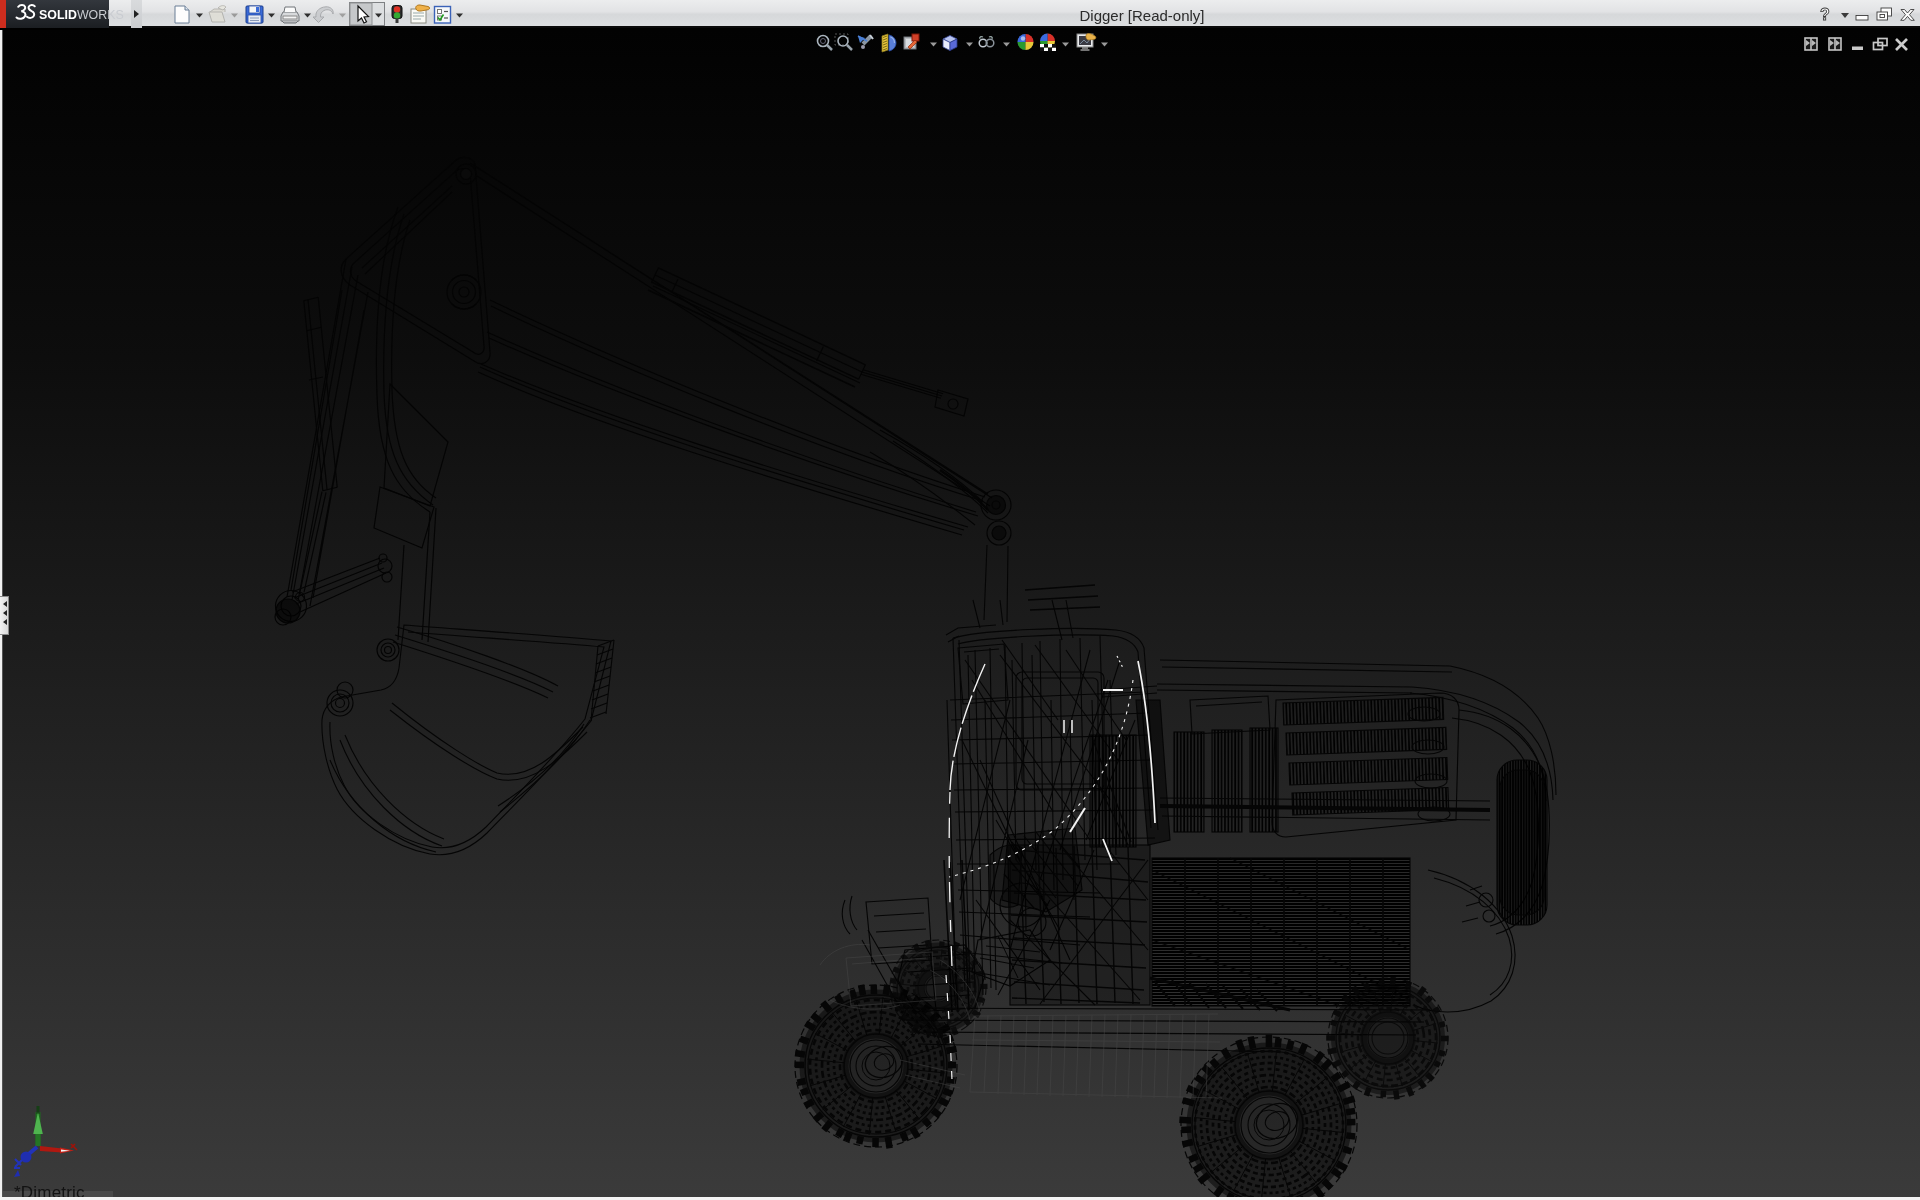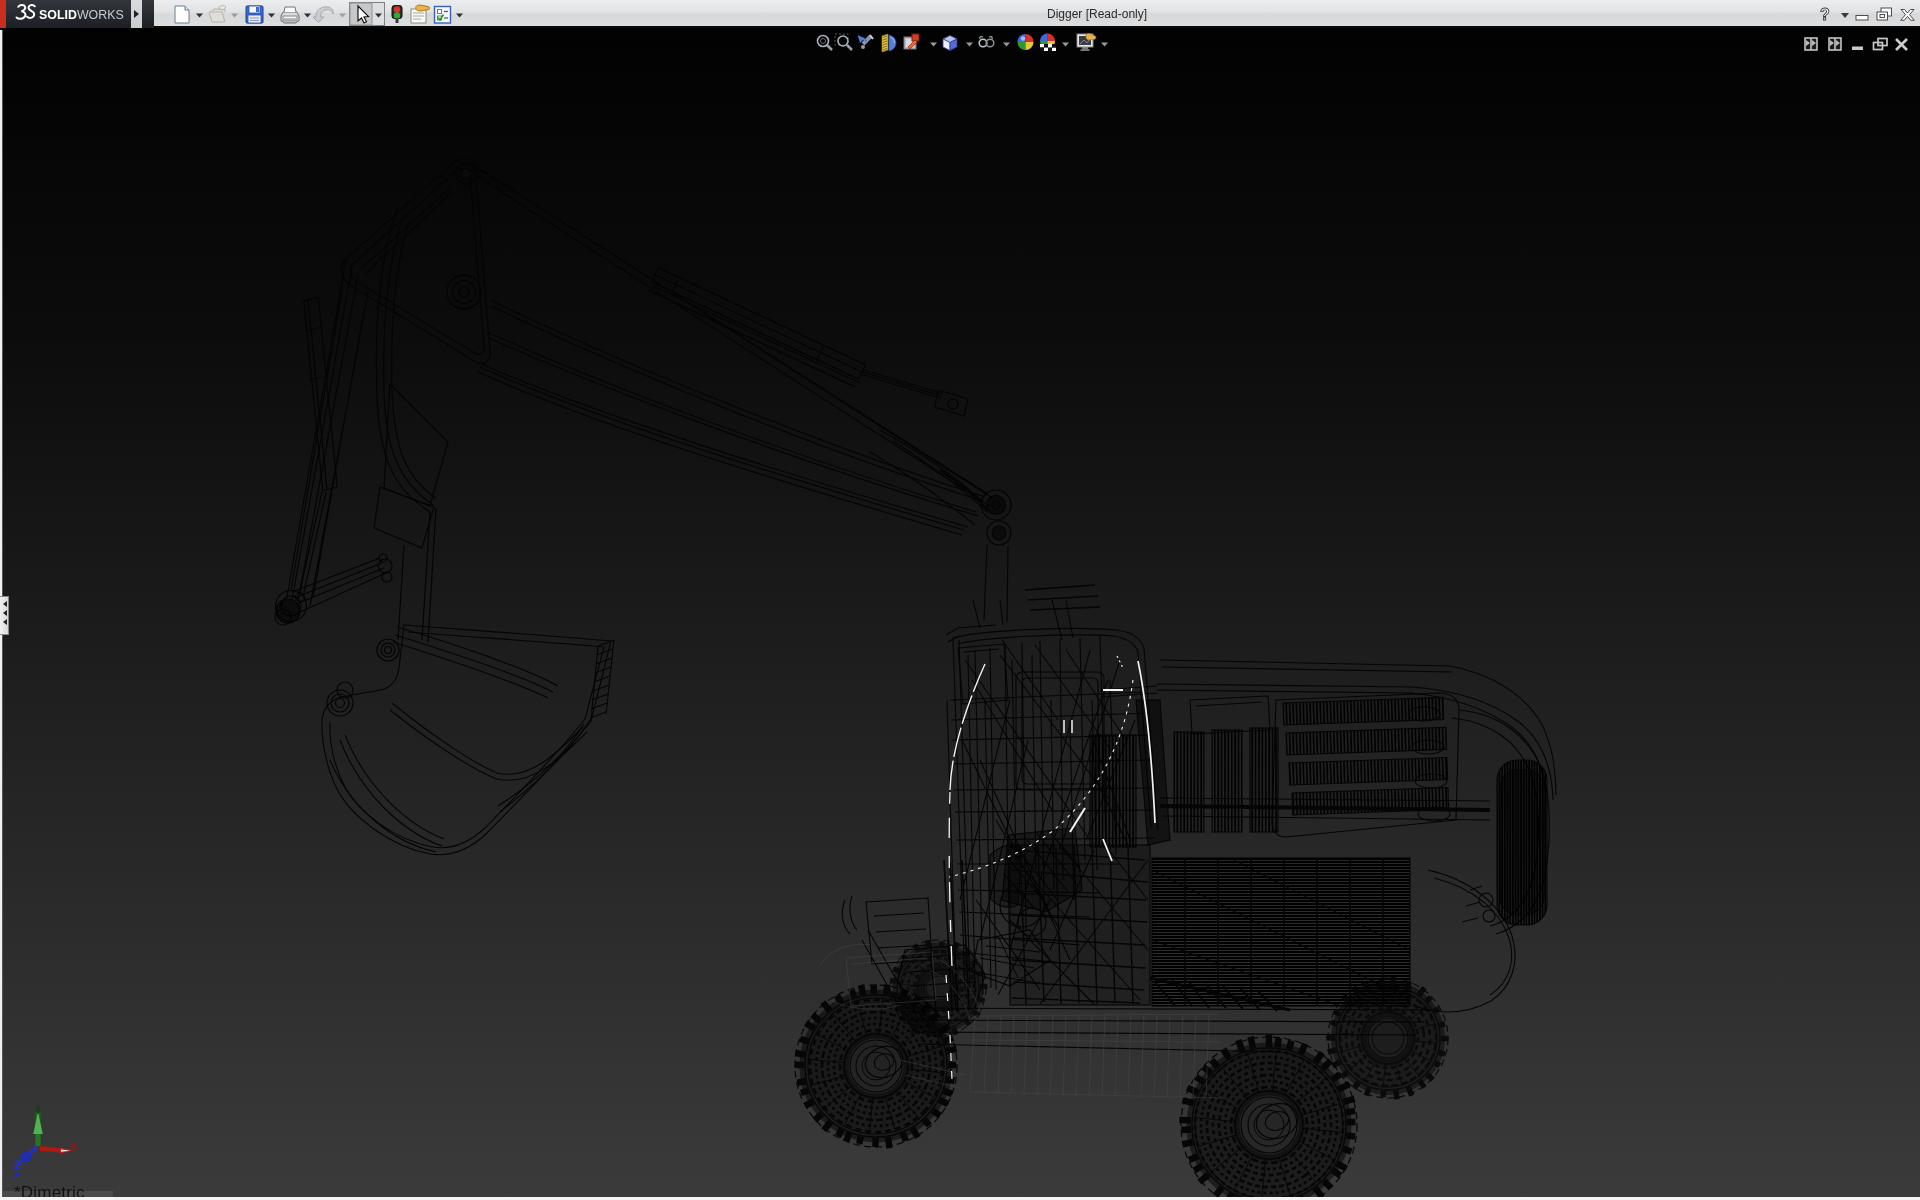--- a/index.html
+++ b/index.html
@@ -1,20 +1,20 @@
 <!DOCTYPE html>
 <html><head><meta charset="utf-8"><style>
 *{margin:0;padding:0;box-sizing:border-box}
 html,body{width:1920px;height:1200px;overflow:hidden;background:#000;font-family:"Liberation Sans",sans-serif}
 #titlebar{position:absolute;left:0;top:0;width:1920px;height:28px;background:linear-gradient(#ecedee 0%,#e2e3e5 45%,#d6d8da 55%,#dcdee0 100%);border-bottom:2px solid #0a0a0a}
 #redstrip{position:absolute;left:0;top:0;width:6px;height:28px;background:#cd2d1e}
-#logo{position:absolute;left:6px;top:0;width:148px;height:28px;background:linear-gradient(#33373d,#1b1e22)}
+#logo{position:absolute;left:6px;top:0;width:103px;height:28px;background:linear-gradient(#33373d,#1b1e22)}
 #flyout{position:absolute;left:131px;top:0;width:11px;height:28px;background:linear-gradient(#d9dbdd,#c9cbce)}
 #flyout:after{content:"";position:absolute;left:3px;top:10px;border-left:5px solid #222;border-top:4px solid transparent;border-bottom:4px solid transparent}
-#title{position:absolute;left:1047px;top:7px;width:190px;font-size:12px;color:#2b2b2b}
+#title{position:absolute;left:1047px;top:7px;width:190px;text-align:center;font-size:15px;color:#2b2b2b}
 #viewport{position:absolute;left:0;top:30px;width:1920px;height:1170px;background:linear-gradient(180deg,#020202 0%,#0d0d0d 28%,#1e1e1e 55%,#2f2f2f 82%,#3b3b3b 100%)}
 #vpleftline{position:absolute;left:0;top:30px;width:2px;height:1170px;background:#f0f0f0}
 #vpleftline2{position:absolute;left:2px;top:30px;width:1px;height:1170px;background:#555}
 #bottomstrip{position:absolute;left:0;top:1197px;width:1920px;height:3px;background:#f4f4f4}
 #dimbar{position:absolute;left:3px;top:1191px;width:110px;height:6px;background:#4a4a4a}
 #dimetric{position:absolute;left:14px;top:1183px;font-size:17px;color:#121212;letter-spacing:0.2px}
 #lefttab{position:absolute;left:0px;top:596px;width:9px;height:39px;background:linear-gradient(90deg,#f2f2f2,#d8d8d8);border:1px solid #8a8a8a;border-left:none}
 svg{position:absolute;left:0;top:0}
 </style></head>
 <body>

